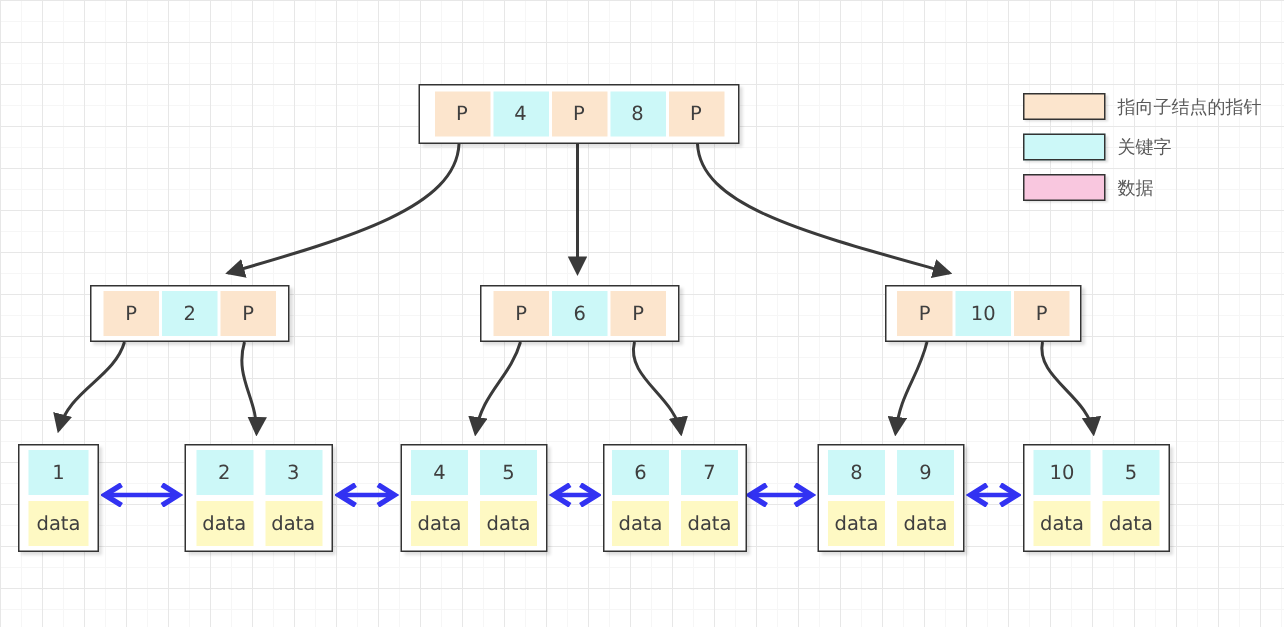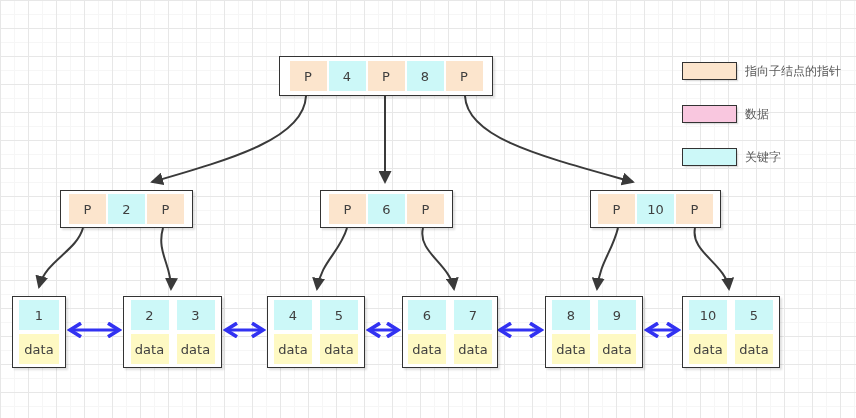--- a/index.html
+++ b/index.html
@@ -30,21 +30,21 @@
   .cell.data{background:#fef9c3;}
   .leaf{
     position:absolute;background:#fff;border:1.5px solid #333;
     box-shadow:2px 2px 2px rgba(0,0,0,.13);
     display:flex;flex-direction:column;align-items:center;justify-content:center;
     gap:4px;box-sizing:border-box;
   }
   .leaf .row{display:flex;gap:8px;justify-content:center;}
   .leaf .cell{width:38px;}
   .leaf.single .cell{width:40px;}
-  .legend{position:absolute;left:682px;top:62px;display:flex;flex-direction:column;gap:25px;}
+  .legend{position:absolute;left:682px;top:62px;display:flex;flex-direction:column;gap:9px;}
   .legend-row{display:flex;align-items:center;}
   .swatch{
     width:55px;height:18px;border:1.5px solid #333;box-sizing:border-box;
     box-shadow:1.5px 1.5px 1.5px rgba(0,0,0,.13);flex:0 0 auto;
   }
   .swatch.pointer{background:#fce5cd;}
   .swatch.key{background:#ccf8f8;}
   .swatch.data{background:#f9c7df;}
   .legend-label{margin-left:8px;font-size:12px;color:#595959;white-space:nowrap;}
 </style>
@@ -174,22 +174,22 @@
       <div class="cell data">data</div>
     </div>
   </div>
 
   <div class="legend">
     <div class="legend-row">
       <span class="swatch pointer"></span>
       <span class="legend-label">指向子结点的指针</span>
     </div>
     <div class="legend-row">
+      <span class="swatch key"></span>
+      <span class="legend-label">关键字</span>
+    </div>
+    <div class="legend-row">
       <span class="swatch data"></span>
       <span class="legend-label">数据</span>
-    </div>
-    <div class="legend-row">
-      <span class="swatch key"></span>
-      <span class="legend-label">关键字</span>
     </div>
   </div>
 
 </div>
 
 </body></html>

